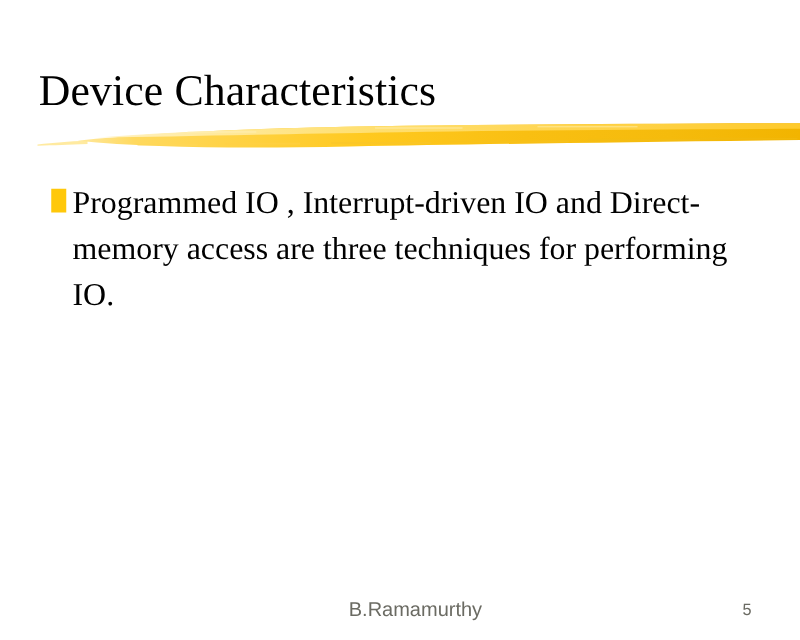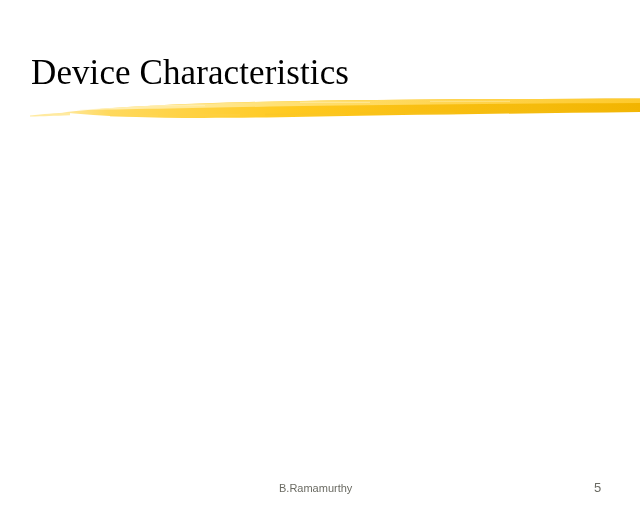--- a/index.html
+++ b/index.html
@@ -66,21 +66,21 @@
     color: #000000;
     text-align: left;
   }
 
   
   #footer-author {
     position: absolute;
     left: 279px;
     top: 482px;
     font-family: "Liberation Sans", "DejaVu Sans", sans-serif;
-    font-size: 11px;
+    font-size: 16px;
     line-height: 13px;
     color: #6b6b63;
     white-space: nowrap;
   }
   #footer-page-number {
     position: absolute;
     left: 594px;
     top: 480px;
     font-family: "Liberation Sans", "DejaVu Sans", sans-serif;
     font-size: 13px;
@@ -140,20 +140,24 @@
       <rect x="560" y="18.2" width="78" height="1.5" fill="#f2ba10"></rect>
       <rect x="300" y="9.8" width="70" height="1.2" fill="#fff0b4"></rect>
       <rect x="430" y="8.8" width="80" height="1.1" fill="#ffeeaa"></rect>
       <rect x="150" y="13.0" width="55" height="1.1" fill="#fff2bf"></rect>
     </g>
   </svg>
 
   <div id="body-list">
 
 
+    <div class="bullet-row">
+      <span class="bullet-marker"></span>
+      <span class="bullet-text">Programmed IO , Interrupt-driven IO and Direct-memory access are three techniques for performing IO.</span>
+    </div>
 
   </div>
 
   <div id="footer-author">B.Ramamurthy</div>
 
   <div id="footer-page-number">5</div>
 
 </div>
 
 </body></html>

